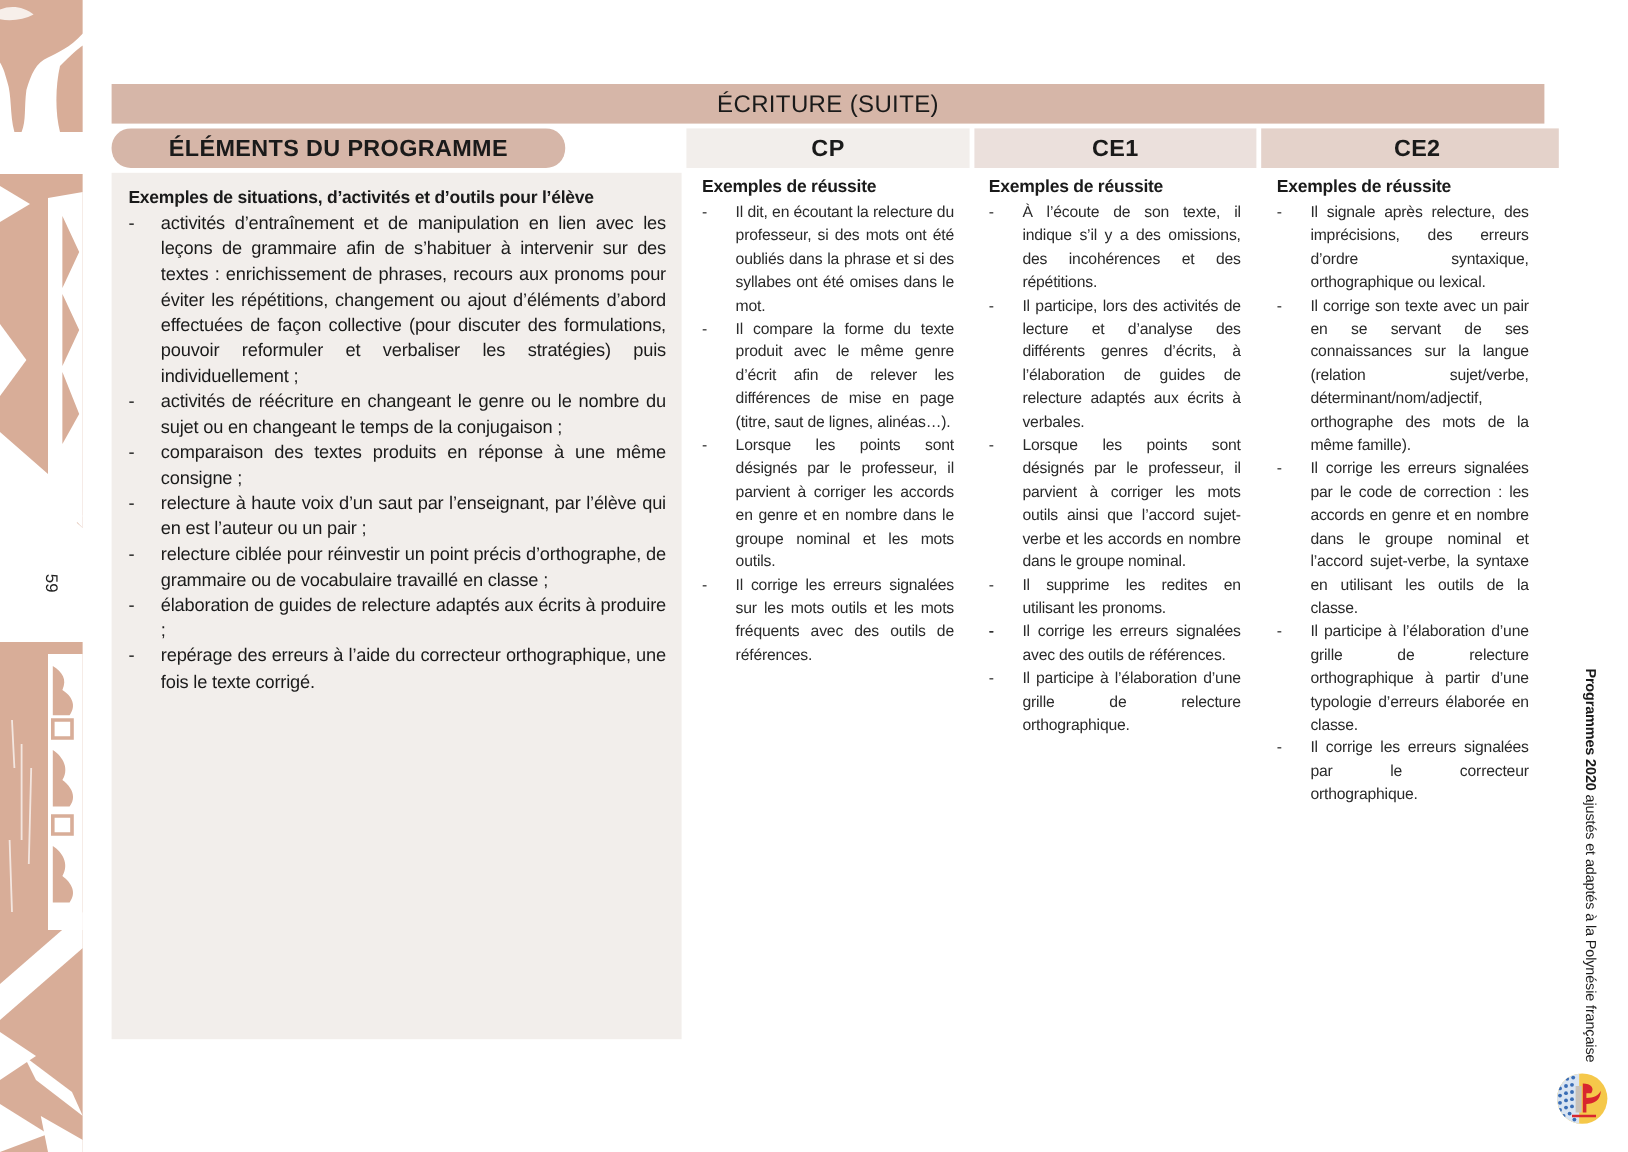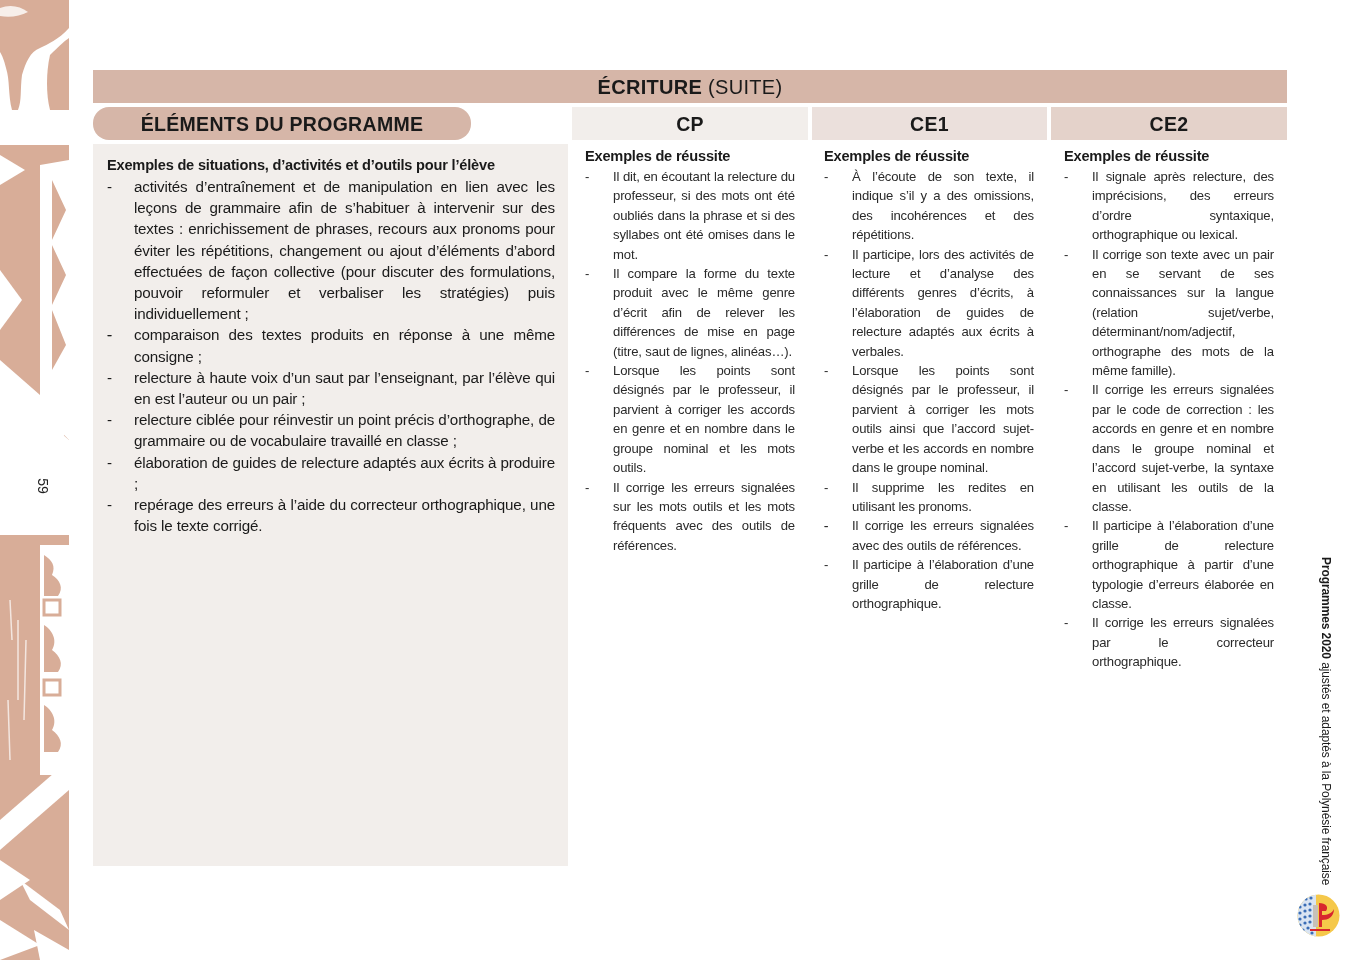--- a/index.html
+++ b/index.html
@@ -12,29 +12,29 @@
   .deco-strip svg { display: block; }
   .page-number {
     position: absolute; left: 28px; top: 478px; width: 30px; text-align: center;
     font-size: 14px; color: #222; transform: rotate(90deg); transform-origin: center;
   }
   .title-band {
     position: absolute; left: 93px; top: 70px; width: 1194px; height: 33px;
     background: #d6b6a8; text-align: center; font-size: 20px; line-height: 35px;
     letter-spacing: 0.3px;
   }
-  .title-band .bold { font-weight: bold; margin-top: 14px; }
+  .title-band .bold { font-weight: normal; margin-top: 14px; }
   .hdr {
     position: absolute; top: 107px; height: 33px; text-align: center;
     font-size: 19.5px; font-weight: bold; line-height: 35px; letter-spacing: 0.3px;
   }
   .hdr-elements { left: 93px; width: 378px; background: #d6b6a8; border-radius: 16px; }
   .hdr-cp { left: 572px; width: 236px; background: #f2eeeb; }
   .hdr-ce1 { left: 812px; width: 235px; background: #ebe0dc; }
-  .hdr-ce2 { left: 1051px; width: 236px; background: #e4d2ca; }
+  .hdr-ce2 { left: 1051px; width: 236px; background: #e4d2ca; padding-left: 12px; }
 
   .left-panel {
     position: absolute; left: 93px; top: 144px; width: 475px; height: 722px;
     background: #f2eeeb;
   }
   .left-content { position: absolute; left: 14px; top: 11px; width: 448px; }
   .left-content .sub { font-weight: bold; font-size: 14.6px; line-height: 20px; letter-spacing: -0.2px; margin-bottom: 1px; }
   .left-content ul { list-style: none; margin: 0; padding: 0; }
   .left-content li {
     position: relative; padding-left: 27px; font-size: 15.2px; line-height: 21.2px;
@@ -112,21 +112,21 @@
 <div class="hdr hdr-elements">ÉLÉMENTS DU PROGRAMME</div>
 <div class="hdr hdr-cp">CP</div>
 <div class="hdr hdr-ce1">CE1</div>
 <div class="hdr hdr-ce2">CE2</div>
 
 <div class="left-panel">
   <div class="left-content">
     <div class="sub">Exemples de situations, d’activités et d’outils pour l’élève</div>
     <ul>
       <li><span class="dash">-</span><span>activités d’entraînement et de manipulation en lien avec les leçons de grammaire afin de  s’habituer à intervenir sur des textes : enrichissement de phrases, recours aux pronoms pour éviter les répétitions, changement ou ajout d’éléments d’abord effectuées de façon collective (pour discuter des formulations, pouvoir reformuler et verbaliser les stratégies) puis individuellement ;</span></li>
-      <li><span class="dash">-</span></li>
+      <li><span class="dash">-</span><span>activités de réécriture en changeant le genre ou le nombre du sujet ou en changeant le temps de la conjugaison ;</span></li>
       <li><span class="dash">-</span><span>comparaison des textes produits en réponse à une même consigne ;</span></li>
       <li><span class="dash">-</span><span>relecture à haute voix d’un saut par l’enseignant, par l’élève qui en est l’auteur ou un pair ;</span></li>
       <li><span class="dash">-</span><span>relecture ciblée pour réinvestir un point précis d’orthographe, de grammaire ou de vocabulaire travaillé en classe ;</span></li>
       <li><span class="dash">-</span><span>élaboration de guides de relecture adaptés aux écrits à produire ;</span></li>
       <li><span class="dash">-</span><span>repérage des erreurs à l’aide du correcteur orthographique, une fois le texte corrigé.</span></li>
     </ul>
   </div>
 </div>
 
 <div class="col col-cp">

